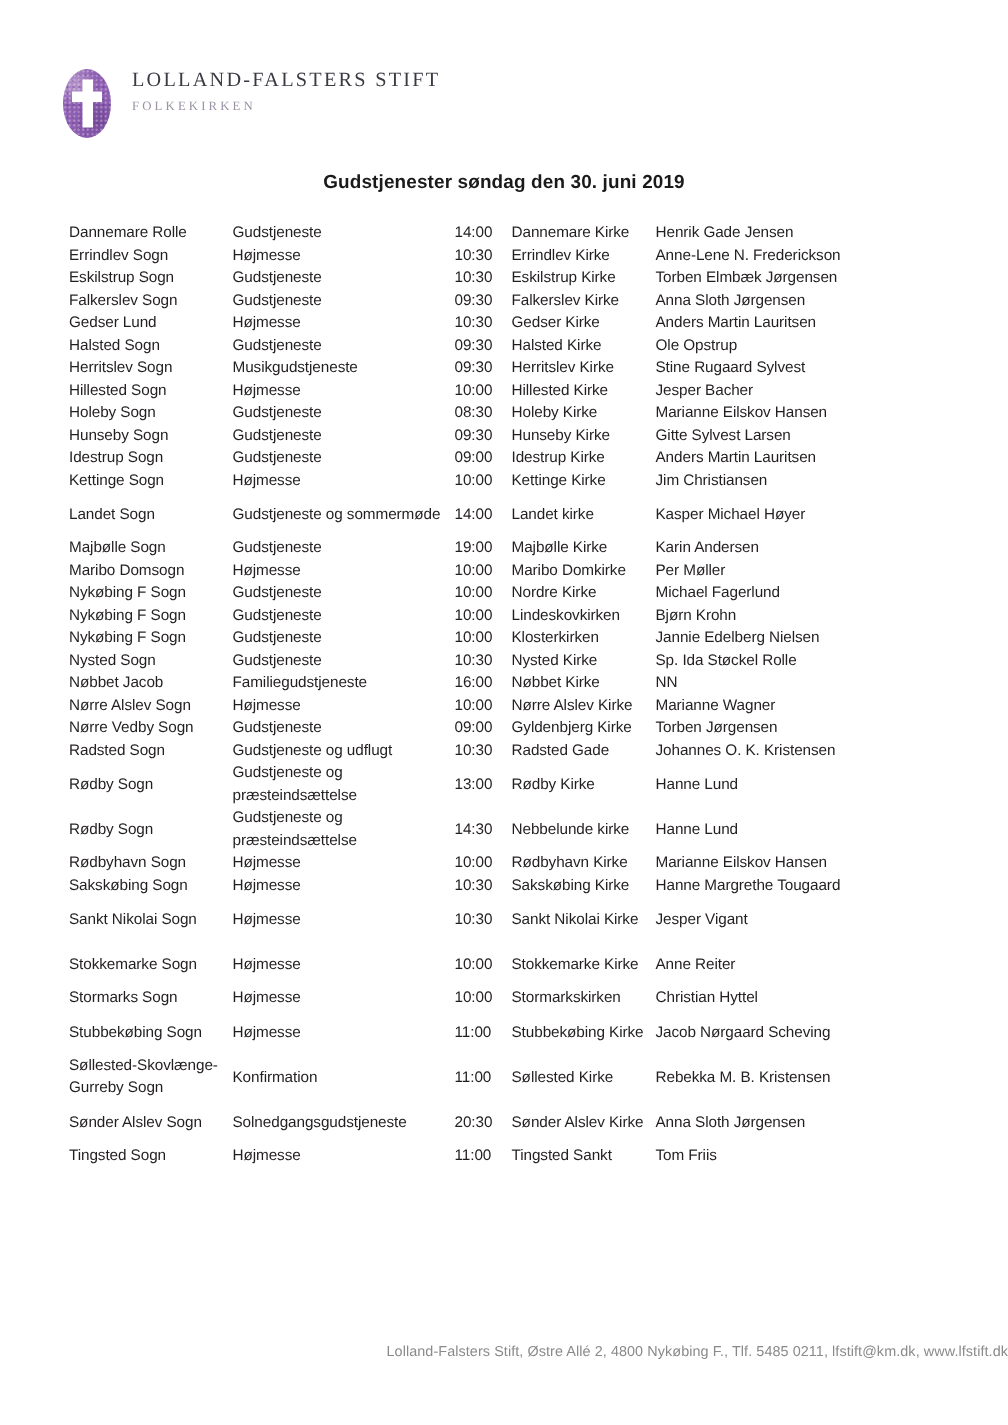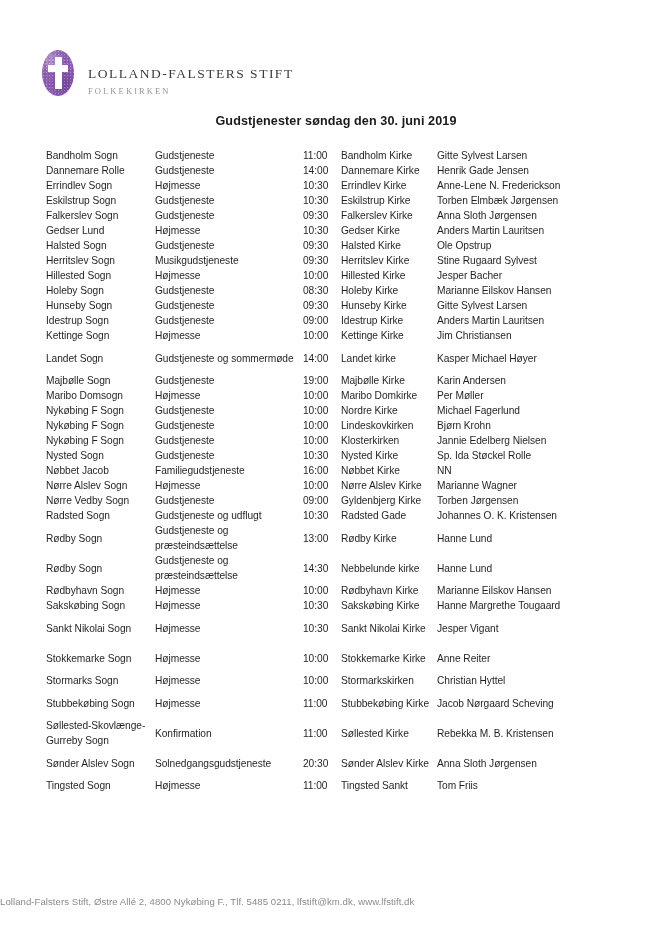--- a/index.html
+++ b/index.html
@@ -26,21 +26,21 @@
     height: 950px;
   }
 
   
   .header {
     position: absolute;
     left: 42px;
     top: 46px;
     height: 50px;
     display: flex;
-    align-items: flex-end;
+    align-items: flex-start;
   }
   .logo-mark {
     width: 32px;
     height: 46px;
     position: relative;
     flex: 0 0 auto;
   }
   .logo-mark .disc {
     position: absolute;
     left: 0; top: 0;
@@ -145,21 +145,21 @@
   .c-time    { width: 38px;  padding-right: 4px; }
   .c-church  { width: 96px;  padding-right: 4px; }
   .c-pastor  { width: 199px; }
 
   
   .footer {
     position: absolute;
     left: 0;
     top: 896px;
     width: 672px;
-    text-align: left;
+    text-align: right;
     font-size: 9.6px;
     color: #8a8a8a;
     letter-spacing: .05px;
   }
 </style>
 </head>
 <body>
 
 <div class="page">
 
@@ -173,27 +173,20 @@
       <div class="logo-title">LOLLAND-FALSTERS STIFT</div>
       <div class="logo-sub">FOLKEKIRKEN</div>
     </div>
   </div>
 
   <div class="doc-title">Gudstjenester søndag den 30. juni 2019</div>
 
   <table class="schedule">
     <tbody>
         <tr class="r">
-          <td class="c-parish">Bandholm Sogn</td>
-          <td class="c-service">Gudstjeneste</td>
-          <td class="c-time">11:00</td>
-          <td class="c-church">Bandholm Kirke</td>
-          <td class="c-pastor">Gitte Sylvest Larsen</td>
-        </tr>
-        <tr class="r">
           <td class="c-parish">Dannemare Rolle</td>
           <td class="c-service">Gudstjeneste</td>
           <td class="c-time">14:00</td>
           <td class="c-church">Dannemare Kirke</td>
           <td class="c-pastor">Henrik Gade Jensen</td>
         </tr>
         <tr class="r">
           <td class="c-parish">Errindlev Sogn</td>
           <td class="c-service">Højmesse</td>
           <td class="c-time">10:30</td>

